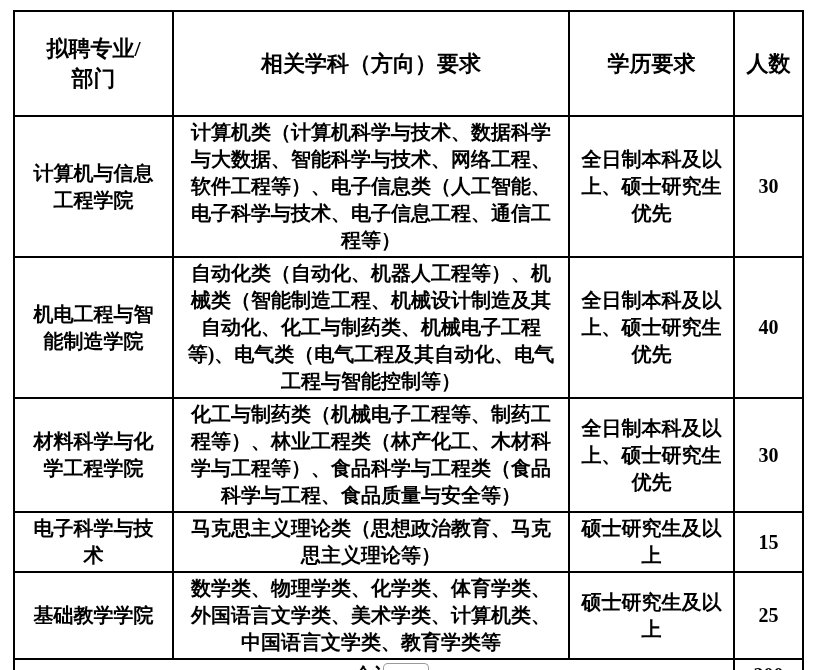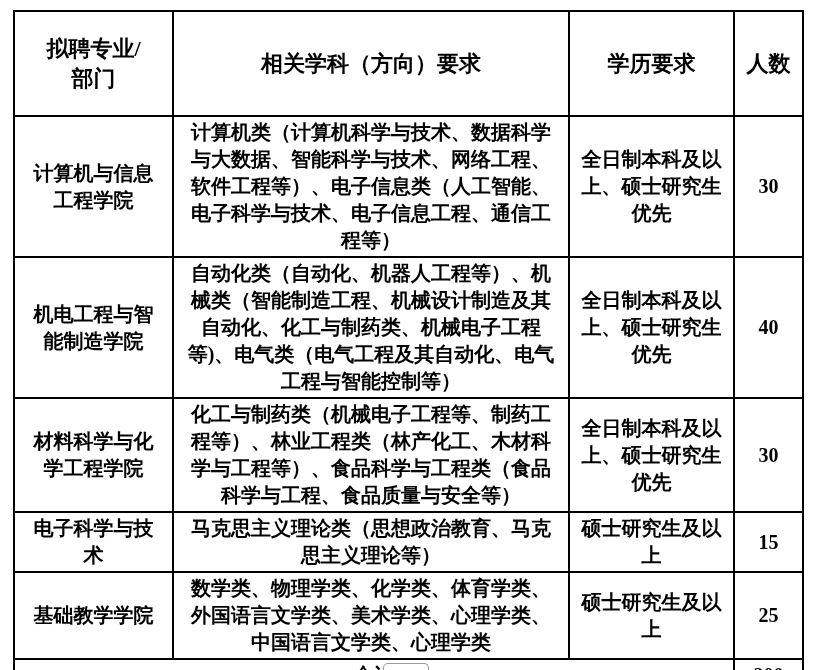--- a/index.html
+++ b/index.html
@@ -126,21 +126,21 @@
 
     <tr class="r-3">
       <td class="cell-dept">电子科学与技术</td>
       <td class="cell-disc">马克思主义理论类（思想政治教育、马克思主义理论等）</td>
       <td class="cell-edu">硕士研究生及以上</td>
       <td class="cell-num">15</td>
     </tr>
 
     <tr class="r-4">
       <td class="cell-dept">基础教学学院</td>
-      <td class="cell-disc">数学类、物理学类、化学类、体育学类、外国语言文学类、美术学类、心理学类、中国语言文学类、心理学类</td>
+      <td class="cell-disc">数学类、物理学类、化学类、体育学类、外国语言文学类、美术学类、计算机类、中国语言文学类、教育学类等</td>
       <td class="cell-edu">硕士研究生及以上</td>
       <td class="cell-num">25</td>
     </tr>
 
     <tr class="r-total">
       <td class="cell-total-label" colspan="3">合计</td>
       <td class="cell-total-num">200</td>
     </tr>
   </tbody>
     </table>

